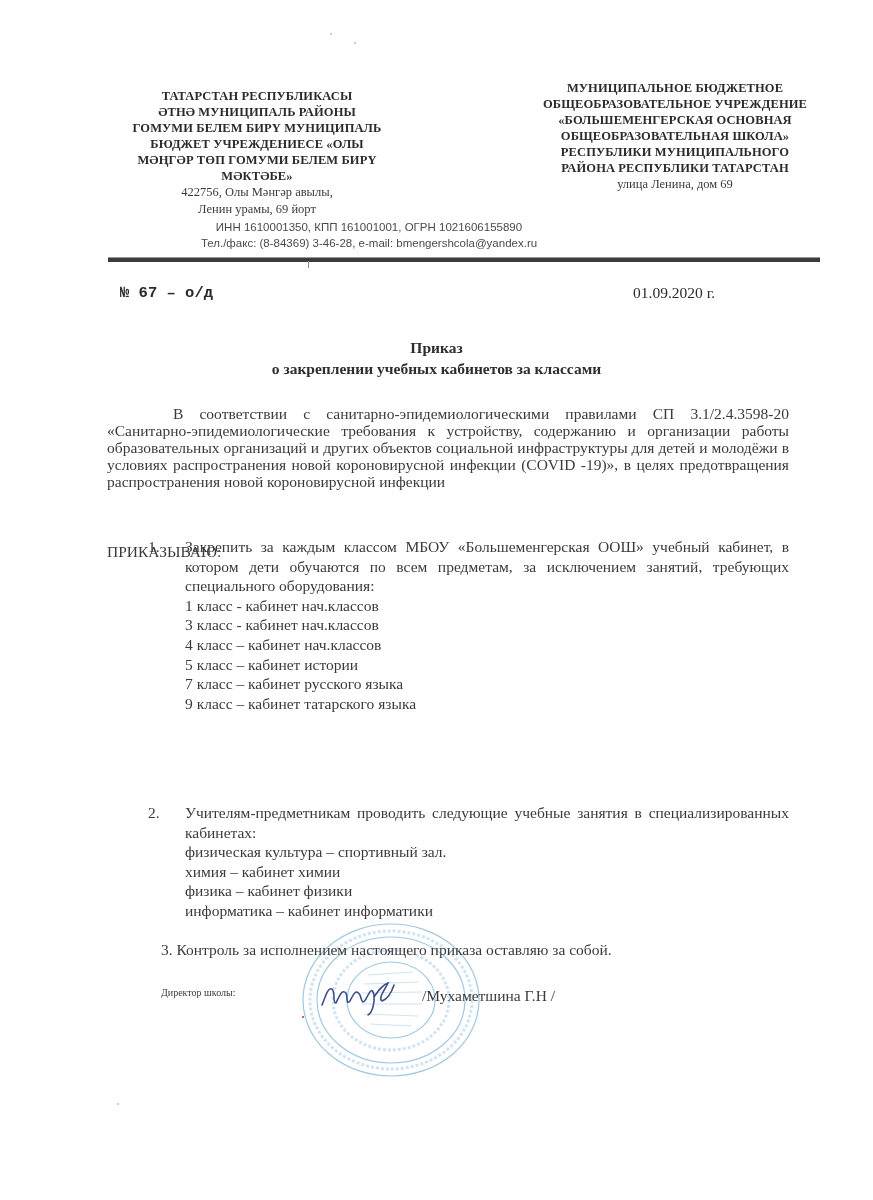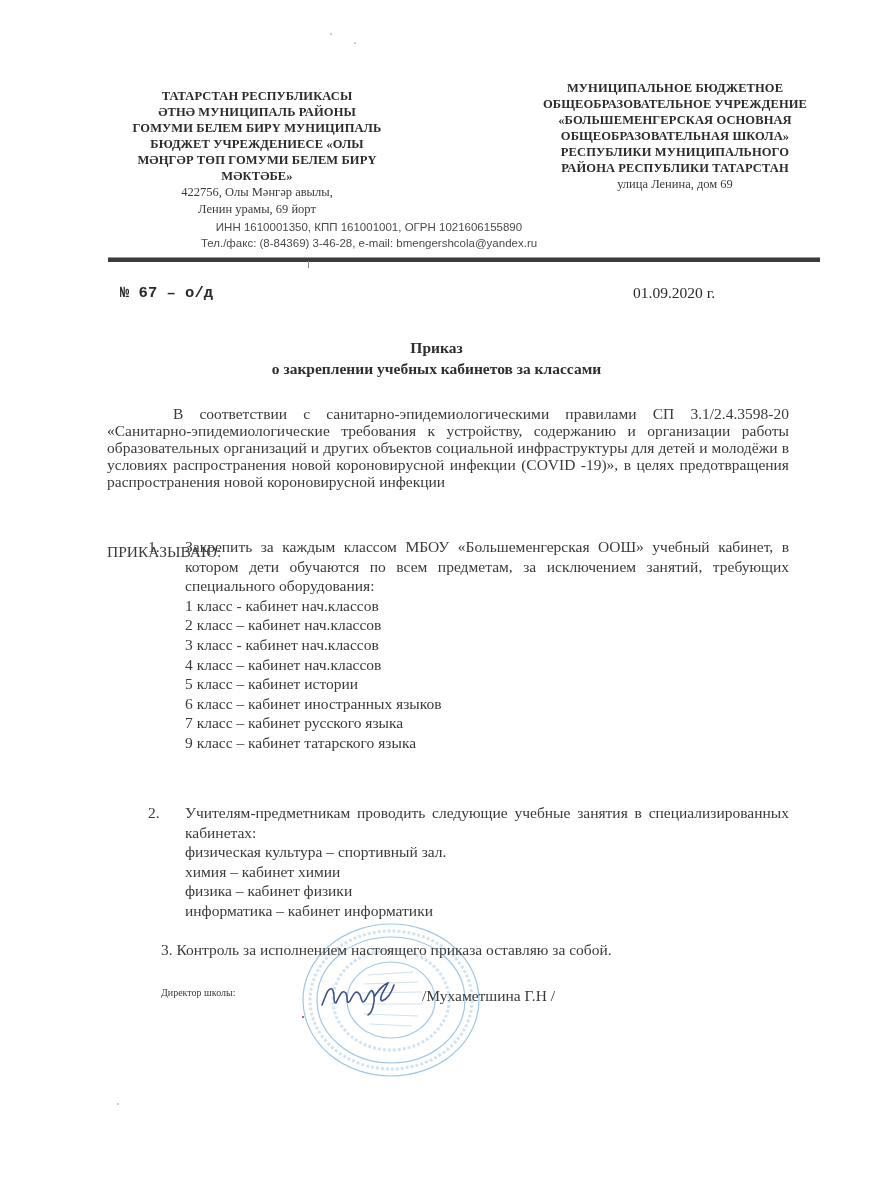--- a/index.html
+++ b/index.html
@@ -75,25 +75,23 @@
 </div>
 
 <div class="body-text preamble">В соответствии с санитарно-эпидемиологическими  правилами СП 3.1/2.4.3598-20 «Санитарно-эпидемиологические требования к устройству, содержанию и организации работы образовательных организаций и других объектов социальной инфраструктуры для детей и молодёжи в условиях распространения новой короновирусной инфекции (COVID -19)», в целях предотвращения распространения новой короновирусной инфекции</div>
 
 <div class="body-text orders">ПРИКАЗЫВАЮ:</div>
 
 <div class="list item1">
   <span class="n">1.</span>
   <div class="t">Закрепить за каждым классом МБОУ «Большеменгерская ООШ» учебный кабинет, в котором дети обучаются по всем предметам, за исключением занятий, требующих специального оборудования:</div>
   <div class="sub">1 класс - кабинет нач.классов</div>
-  <div class="sub">2 класс – кабинет нач.классов</div>
   <div class="sub">3 класс - кабинет нач.классов</div>
   <div class="sub">4 класс – кабинет нач.классов</div>
   <div class="sub">5 класс – кабинет истории</div>
-  <div class="sub">6 класс – кабинет иностранных языков</div>
   <div class="sub">7 класс – кабинет русского языка</div>
   <div class="sub">9 класс – кабинет татарского языка</div>
 </div>
 
 <div class="list item2">
   <span class="n">2.</span>
   <div class="t">Учителям-предметникам проводить следующие учебные занятия в специализированных кабинетах:</div>
   <div class="sub">физическая культура – спортивный зал.</div>
   <div class="sub">химия – кабинет химии</div>
   <div class="sub">физика – кабинет физики</div>

